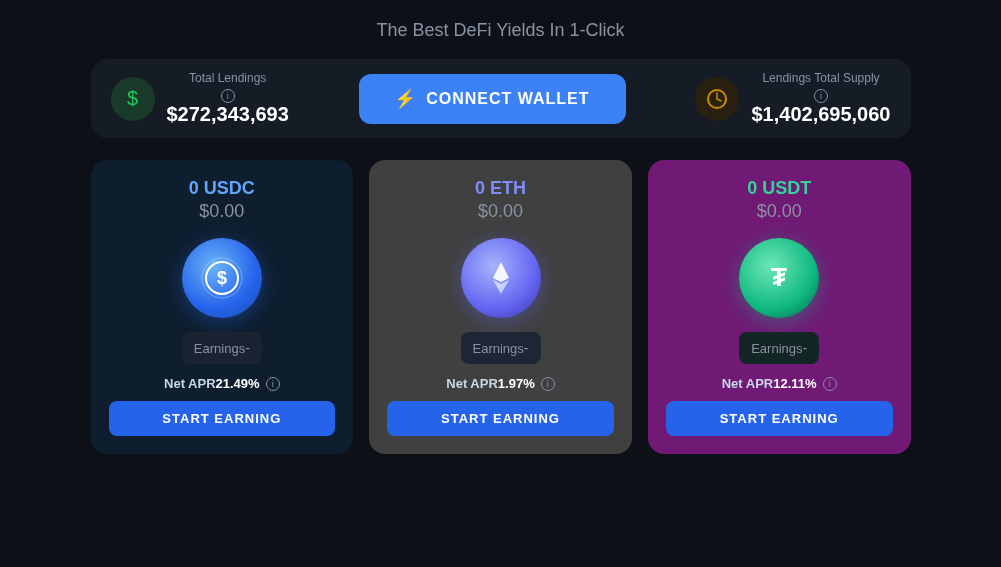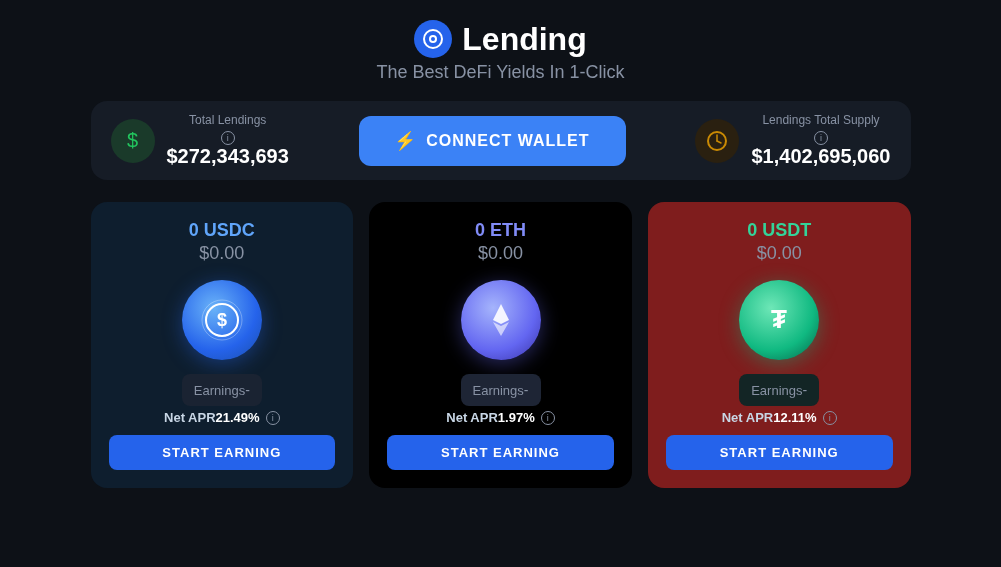--- a/index.html
+++ b/index.html
@@ -133,22 +133,22 @@
     }
     .card {
       flex: 1;
       border-radius: 16px;
       padding: 18px;
       display: flex;
       flex-direction: column;
       align-items: center;
     }
     .card-usdc { background: #0e1e2e; }
-    .card-eth { background: #000000; }
-    .card-usdt { background: #7f1d1d; }
+    .card-eth { background: #404040; }
+    .card-usdt { background: #701a75; }
 
     .card-token-name {
       font-size: 18px;
       font-weight: 700;
       margin-bottom: 2px;
     }
     .card-token-name.usdc { color: #60a5fa; }
     .card-token-name.eth { color: #818cf8; }
     .card-token-name.usdt { color: #34d399; }
 
@@ -203,20 +203,21 @@
     }
 
     
     .earnings-row {
       display: flex;
       justify-content: space-between;
       align-items: center;
       background: #1a2332;
       border-radius: 8px;
       padding: 8px 12px;
+      margin-bottom: 8px;
     }
     .card-eth .earnings-row { background: #1e2535; }
     .card-usdt .earnings-row { background: #132525; }
 
     .earnings-label {
       font-size: 13px;
       color: #8892a4;
     }
     .earnings-minus {
       font-size: 14px;
@@ -258,30 +259,20 @@
       cursor: pointer;
       width: 100%;
       margin-top: 0;
       text-align: center;
     }
   </style>
 </head>
 <body>
 
 <div class="header">
-  <div class="header-title-row">
-    <div class="logo-icon">
-      <svg width="22" height="22" viewBox="0 0 22 22" fill="none">
-        <circle cx="11" cy="11" r="9" stroke="white" stroke-width="2" fill="none"></circle>
-        <circle cx="11" cy="11" r="4" fill="white"></circle>
-        <circle cx="11" cy="11" r="2" fill="#2563eb"></circle>
-      </svg>
-    </div>
-    <span class="header-title">Lending</span>
-  </div>
   <span class="header-subtitle">The Best DeFi Yields In 1-Click</span>
 </div>
 
 <div class="stats-bar">
 
   <div class="stat-box">
     <div class="stat-icon green">$</div>
     <div class="stat-text-group">
       <span class="stat-label">
         <span>Total Lendings</span>

